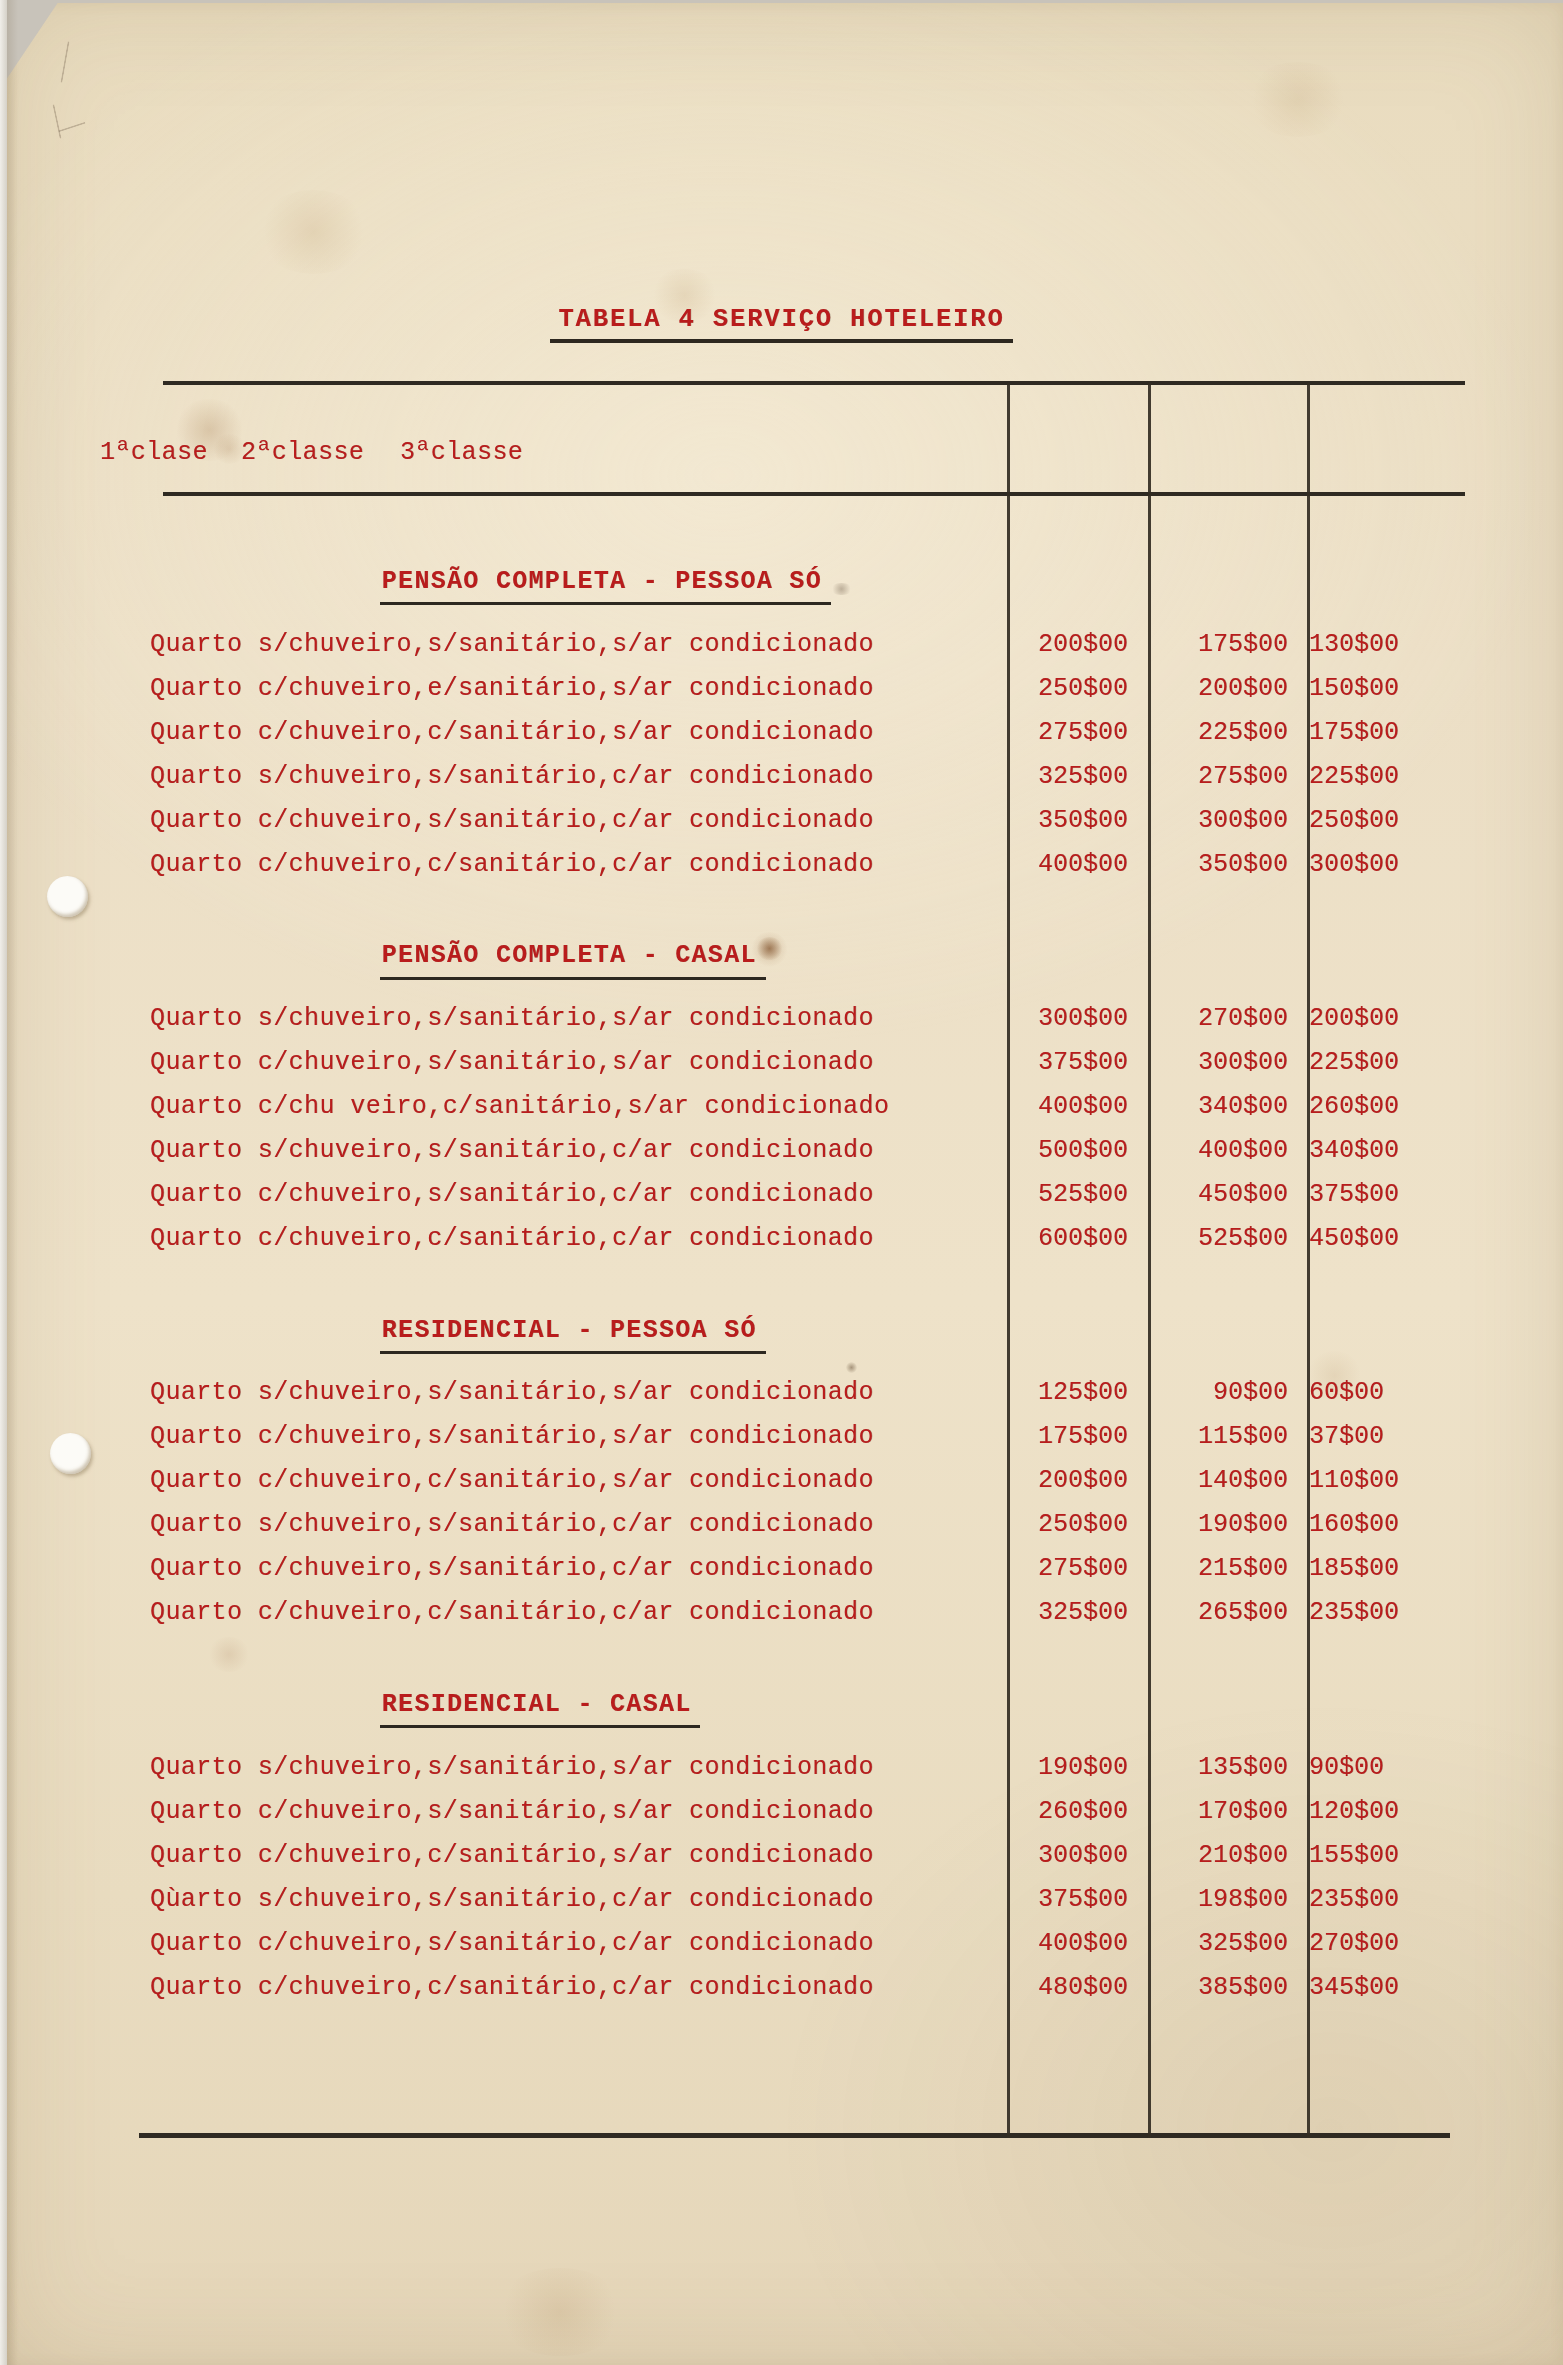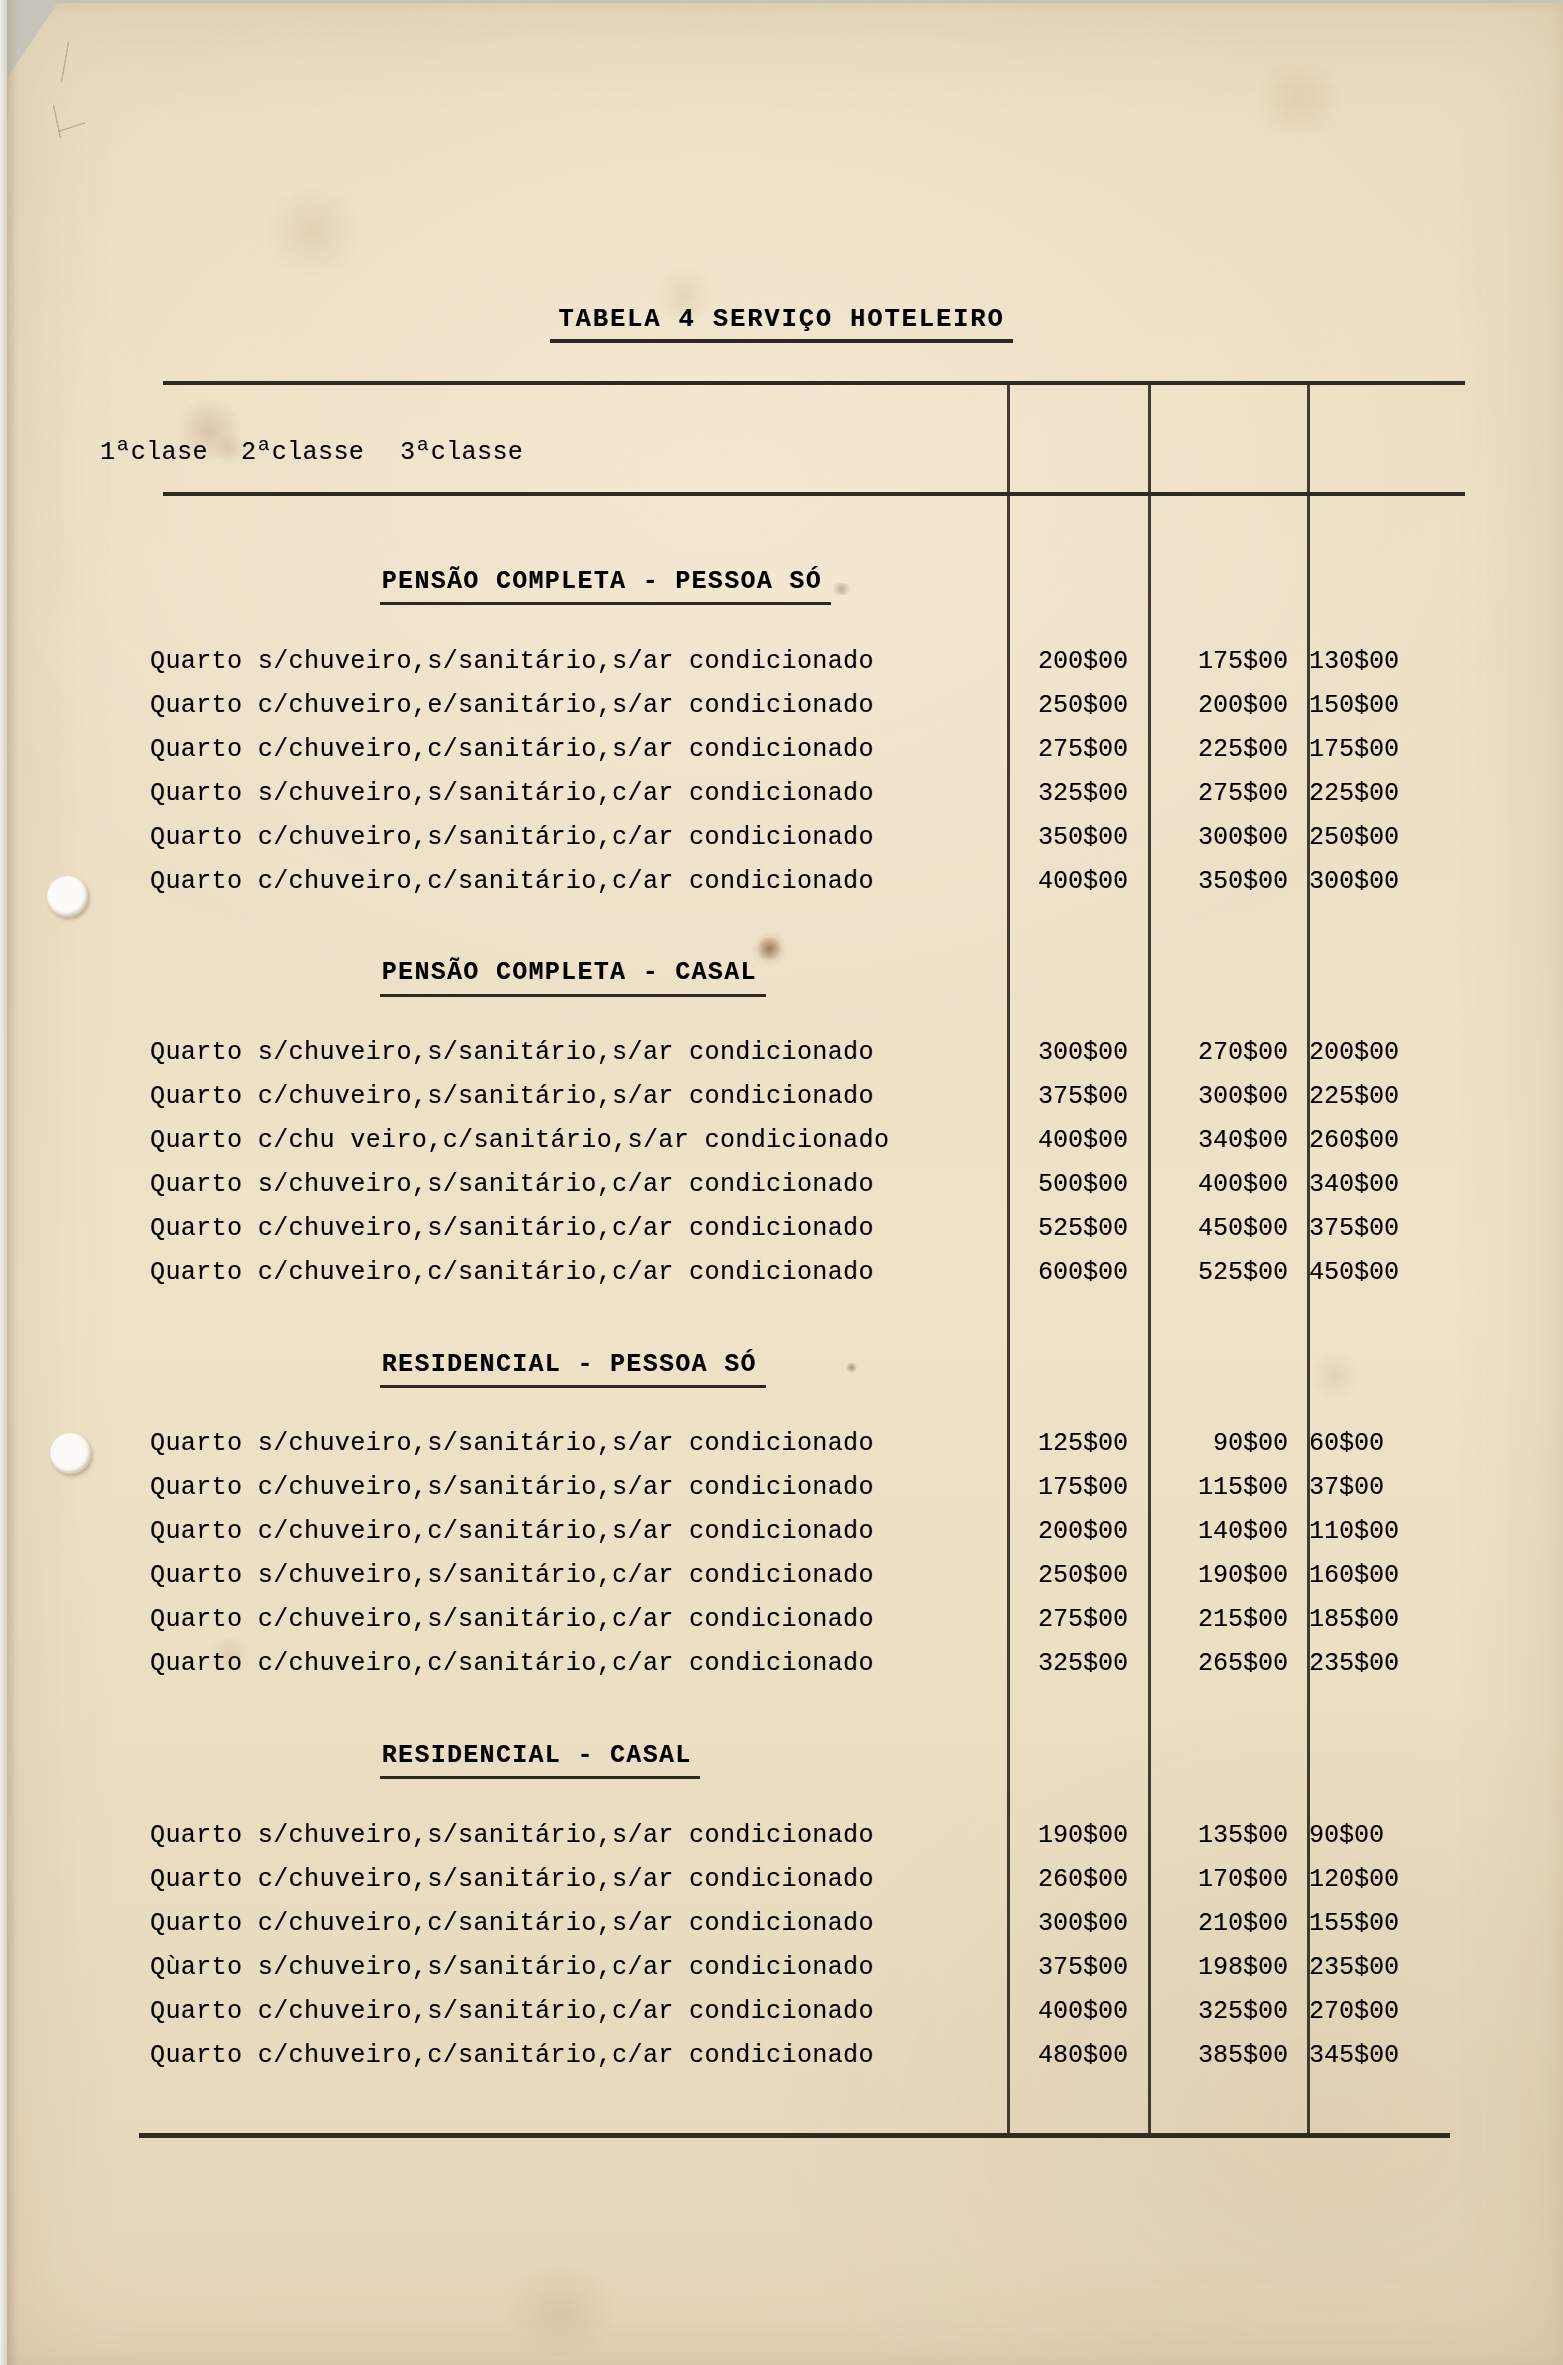--- a/index.html
+++ b/index.html
@@ -1,19 +1,19 @@
 <!DOCTYPE html>
 <html style="font-size:14px"><head>
 <meta charset="utf-8">
 <style>
   html,body{margin:0;padding:0;background:#c8c3ba;}
   .scan{
     position:relative;width:1563px;height:2366px;overflow:hidden;
     font-family:"Liberation Mono","DejaVu Sans Mono",monospace;
-    color:#000000;background:#c8c3ba;
+    color:#b91c1c;background:#c8c3ba;
     text-shadow:0.4px 0.4px 0 rgba(55,44,32,.35);
   }
   .edge-left{position:absolute;left:0;top:0;width:7px;height:100%;
     background:linear-gradient(90deg,#f0eee9,#d5d1c8);}
   .paper{
     position:absolute;left:7px;top:2.6px;right:0;bottom:0;
     background:
       radial-gradient(ellipse 1147px 794px at 46% 20%, rgba(255,249,232,.38), rgba(255,249,232,0) 72%),
       radial-gradient(ellipse 794px 618px at 85% 90%, rgba(120,95,58,.08), rgba(120,95,58,0) 70%),
       linear-gradient(180deg,#e9dcbf 0%,#ecdfc6 28%,#eee2c9 55%,#e9dcc0 80%,#e5d6b9 100%);
@@ -45,21 +45,21 @@
   .hc0{width:916px;text-align:center;padding-right:79px;box-sizing:border-box;}
   .hc{padding-left:7px;box-sizing:border-box;}
   .hc1{width:141px;} .hc2{width:159px;} .hc3{width:156px;}
 
   .content{position:absolute;left:93px;top:496px;width:1373px;}
   .section{margin-top:55px;}
   .section:first-child{margin-top:71px;}
   .section-heading{
     display:table;margin-left:287px;font-weight:700;font-size:25px;line-height:30px;
     letter-spacing:1.3px;border-bottom:3.5px solid #2d2820;padding:0 8.8px 5.3px 1.8px;text-align:center;}
-  .rows{margin-top:34px;}
+  .rows{margin-top:17px;}
   .row{display:flex;height:44px;align-items:center;font-size:25px;}
   .svc{width:916px;padding-left:57px;box-sizing:border-box;letter-spacing:0.4px;white-space:pre;}
   .p1{width:141px;text-align:right;padding-right:22px;box-sizing:border-box;}
   .p2{width:159px;text-align:right;padding-right:21px;box-sizing:border-box;}
   .p3{width:156px;text-align:left;padding-right:25.6px;box-sizing:border-box;}
 </style>
 </head>
 <body>
 
 <div class="scan">

